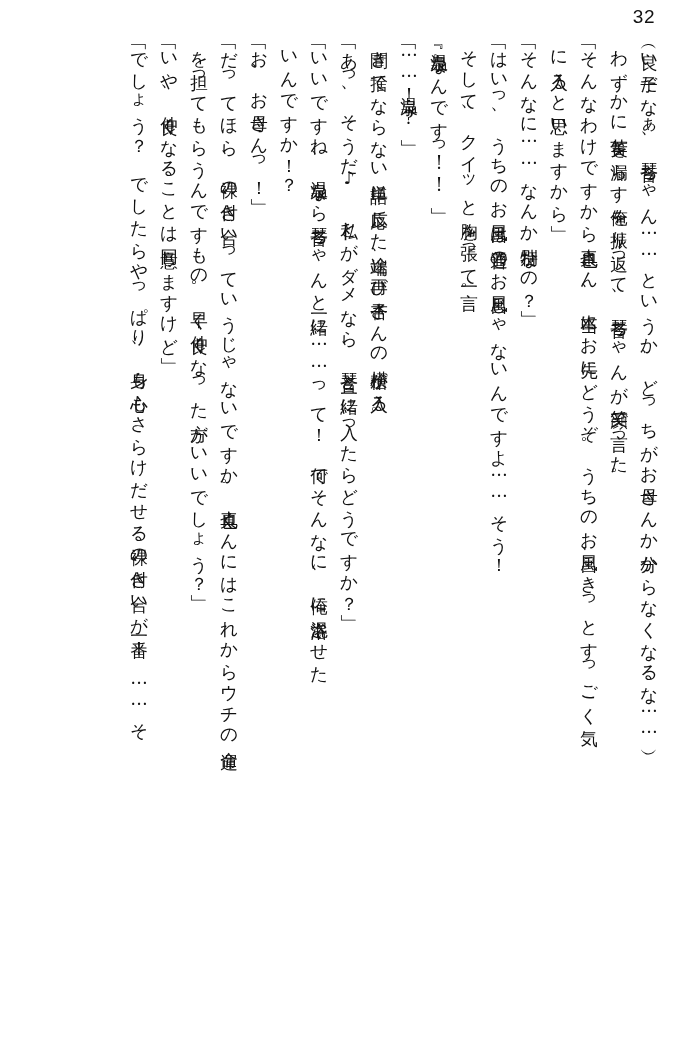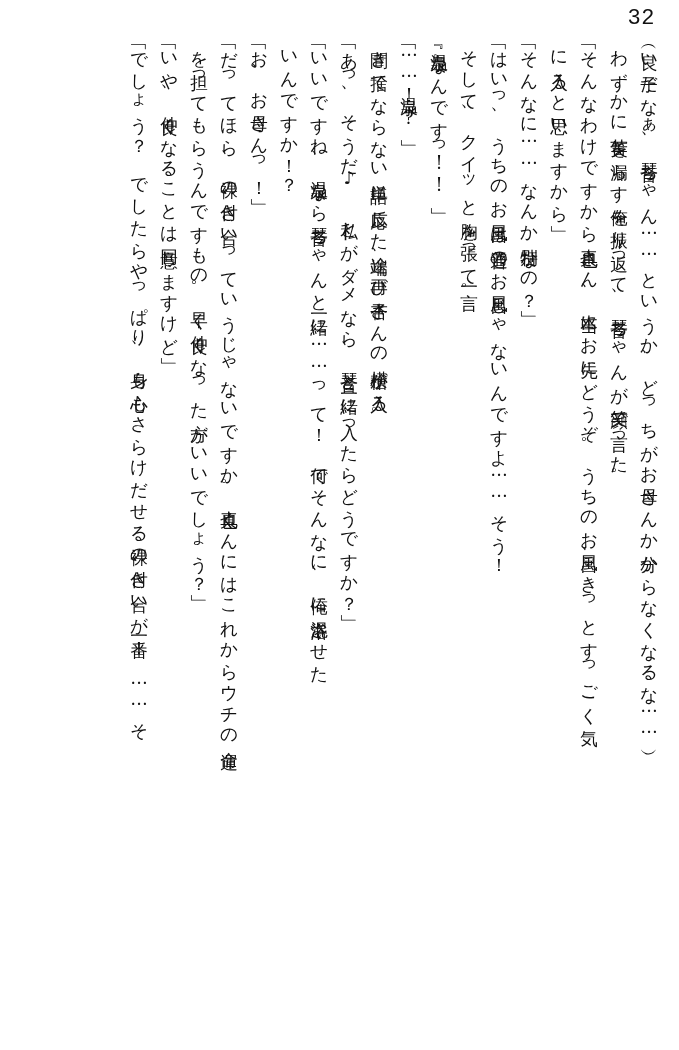--- a/index.html
+++ b/index.html
@@ -19,24 +19,24 @@
     position: absolute;
     left: 0; top: 0;
     width: 679px;
     height: 1050px;
     background: #ffffff;
   }
   .page-number {
     position: absolute;
     top: 6px;
     right: 24px;
-    font-size: 22px;
+    font-size: 19px;
     letter-spacing: 0.5px;
     color: #111;
-    font-family: Liberation Mono, monospace;
+    font-family: Liberation Sans, sans-serif;
   }
   .text-block {
     position: absolute;
     top: 38px;
     right: 22px;
     left: 22px;
     bottom: 8px;
     display: flex;
     flex-direction: row-reverse;
     align-items: flex-start;

